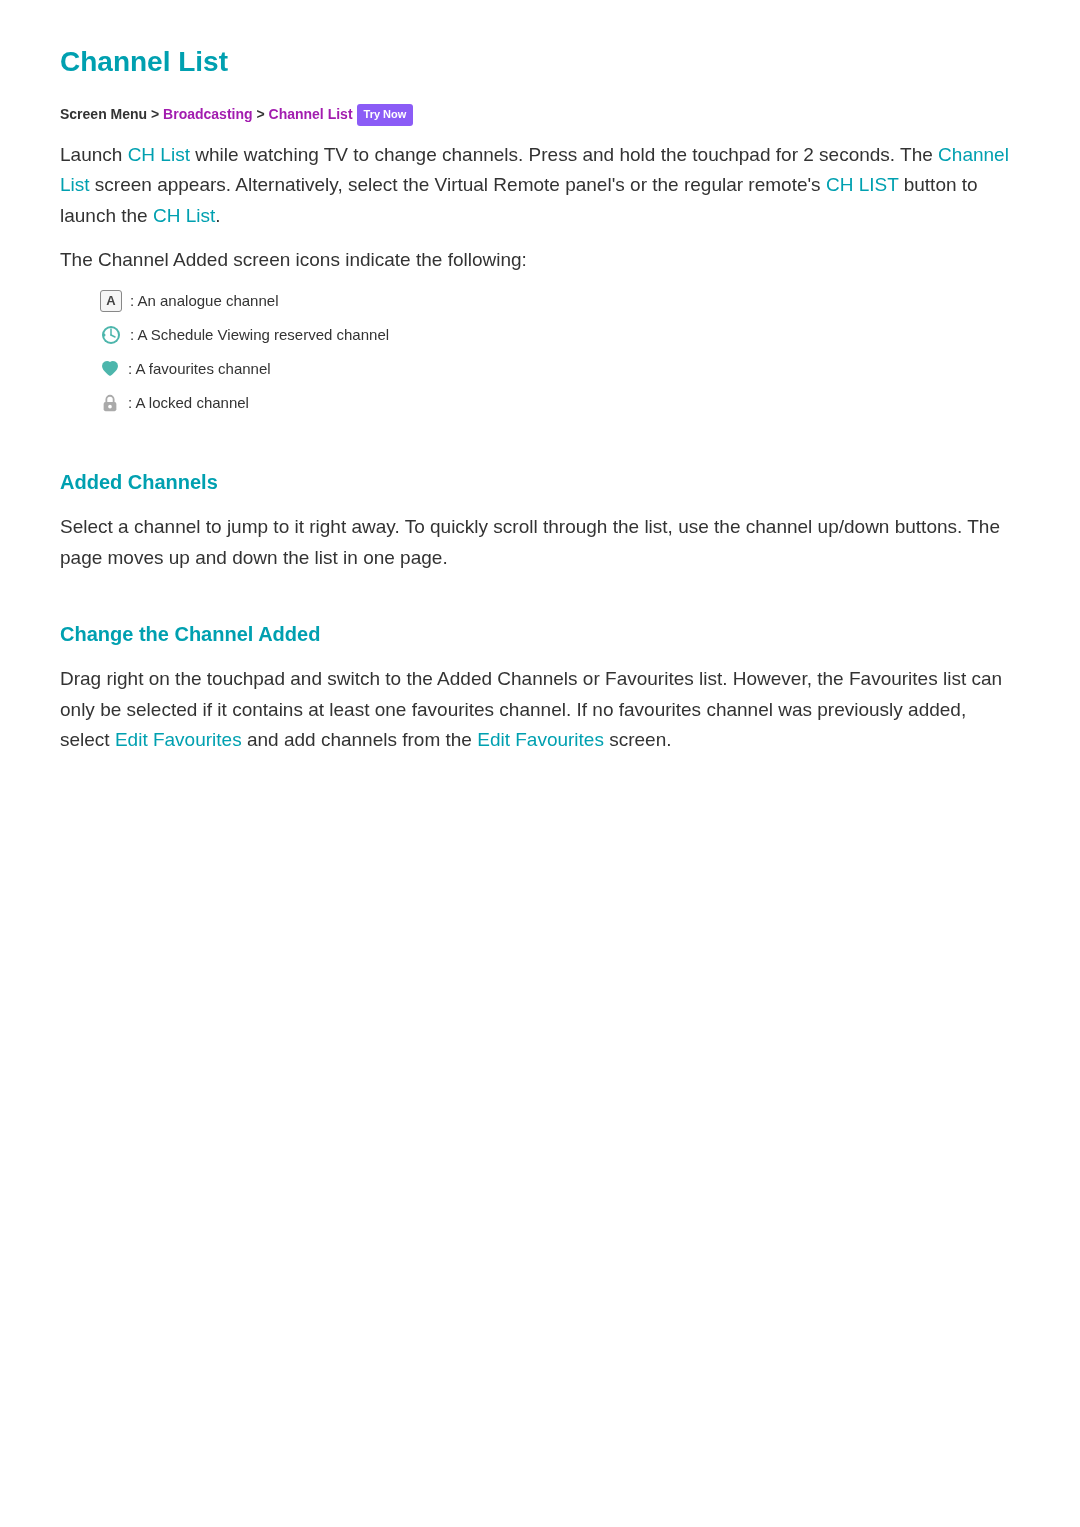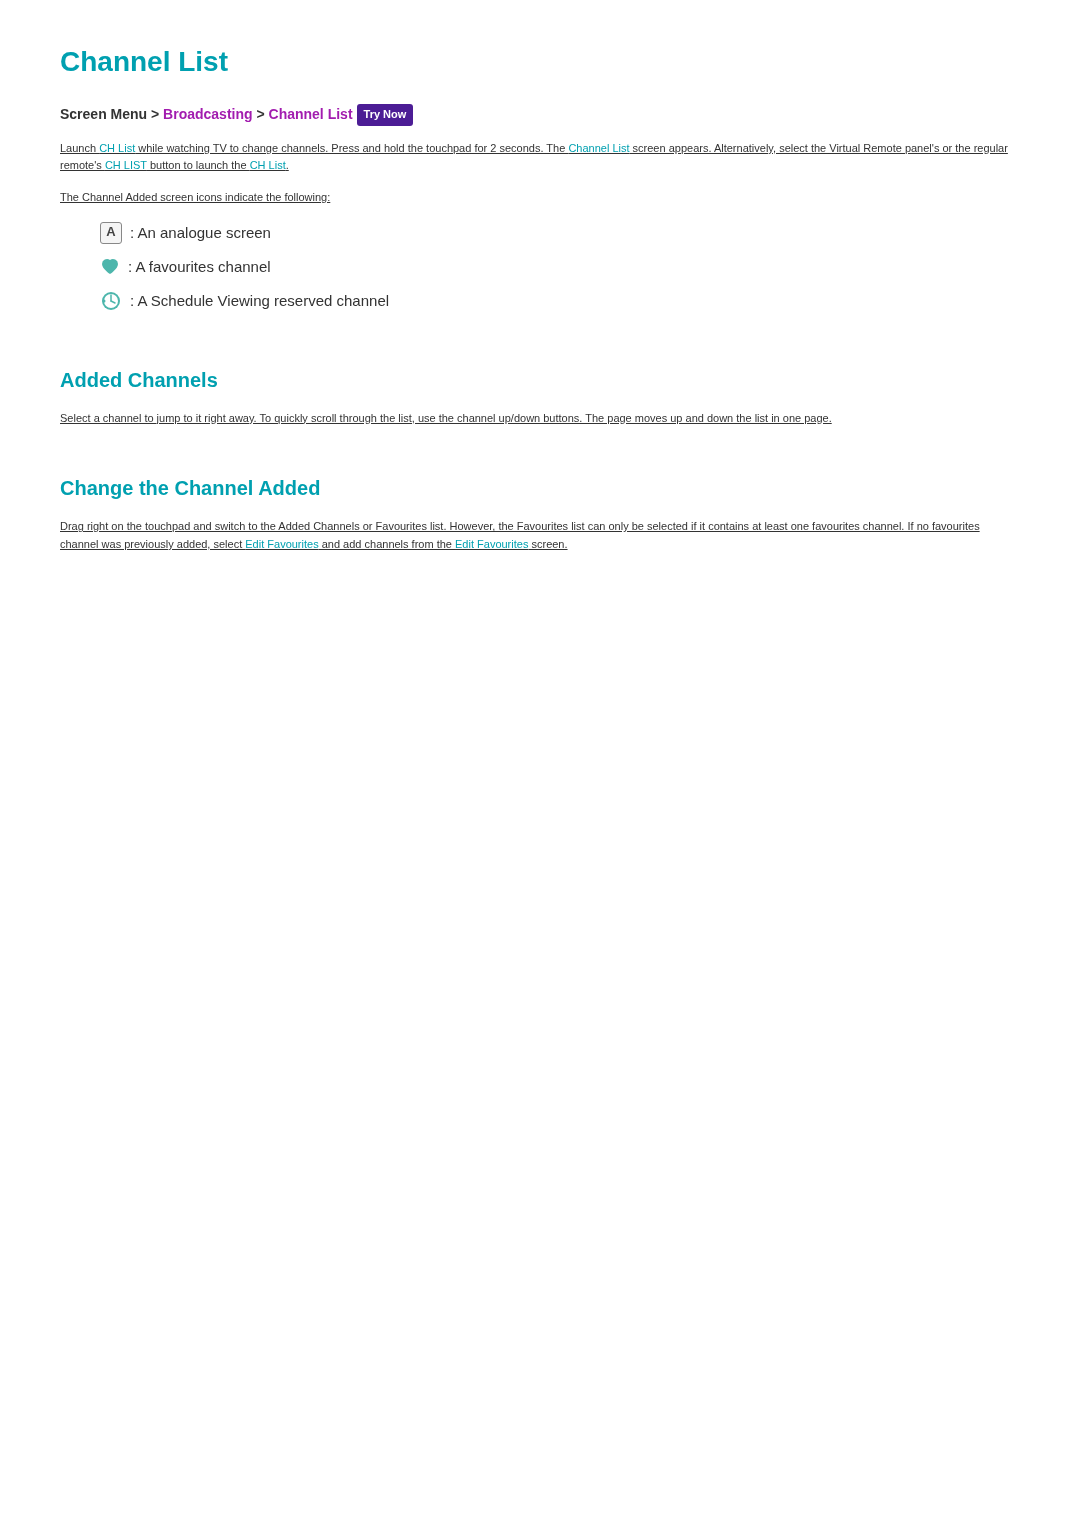--- a/index.html
+++ b/index.html
@@ -32,35 +32,34 @@
       margin-bottom: 14px;
     }
 
     .breadcrumb .link {
       color: #a21caf;
       text-decoration: none;
     }
 
     .try-now-badge {
       display: inline-block;
-      background-color: #4c1d95;
+      background-color: #8b5cf6;
       color: white;
       font-size: 11px;
       font-weight: bold;
       padding: 2px 7px;
       border-radius: 3px;
       margin-left: 4px;
       vertical-align: middle;
     }
 
     .body-text {
       margin-bottom: 14px;
-      font-size: 11px;
+      font-size: 19px;
       color: #333;
-      text-decoration: underline;
     }
 
     .link-inline {
       color: #00a0b0;
       text-decoration: none;
       font-weight: normal;
     }
 
     .icon-list {
       list-style: disc;
@@ -140,37 +139,45 @@
 
 <p class="body-text">
   <span>Launch </span><a class="link-inline" href="#">CH List</a><span> while watching TV to change channels. Press and hold the touchpad for 2 seconds. The </span><a class="link-inline" href="#">Channel List</a><span> screen appears. Alternatively, select the Virtual Remote panel's or the regular remote's </span><a class="link-inline" href="#">CH LIST</a><span> button to launch the </span><a class="link-inline" href="#">CH List</a><span>.</span>
 </p>
 
 <p class="body-text">The Channel Added screen icons indicate the following:</p>
 
 <ul class="icon-list">
   <li>
     <span class="icon-a">A</span>
-    <span>: An analogue screen</span>
-  </li>
-  <li>
-    <svg class="icon-heart" viewBox="0 0 20 20" xmlns="http://www.w3.org/2000/svg">
-      <path d="M10 17s-8-5.1-8-10a5 5 0 0 1 8-4 5 5 0 0 1 8 4c0 4.9-8 10-8 10z" fill="#4db6ac"></path>
-    </svg>
-    <span>: A favourites channel</span>
+    <span>: An analogue channel</span>
   </li>
   <li>
     <svg class="icon-clock" viewBox="0 0 22 22" xmlns="http://www.w3.org/2000/svg">
       <circle cx="11" cy="11" r="9" fill="#4db6ac"></circle>
       <circle cx="11" cy="11" r="7" fill="white"></circle>
       <line x1="11" y1="5" x2="11" y2="11" stroke="#4db6ac" stroke-width="1.5" stroke-linecap="round"></line>
       <line x1="11" y1="11" x2="15" y2="13" stroke="#4db6ac" stroke-width="1.5" stroke-linecap="round"></line>
       <circle cx="4" cy="11" r="1.5" fill="#4db6ac"></circle>
     </svg>
     <span>: A Schedule Viewing reserved channel</span>
+  </li>
+  <li>
+    <svg class="icon-heart" viewBox="0 0 20 20" xmlns="http://www.w3.org/2000/svg">
+      <path d="M10 17s-8-5.1-8-10a5 5 0 0 1 8-4 5 5 0 0 1 8 4c0 4.9-8 10-8 10z" fill="#4db6ac"></path>
+    </svg>
+    <span>: A favourites channel</span>
+  </li>
+  <li>
+    <svg class="icon-lock" viewBox="0 0 20 22" xmlns="http://www.w3.org/2000/svg">
+      <rect x="3" y="10" width="14" height="10" rx="2" fill="#aaa"></rect>
+      <path d="M6 10V7a4 4 0 0 1 8 0v3" fill="none" stroke="#aaa" stroke-width="2"></path>
+      <circle cx="10" cy="15" r="2" fill="white"></circle>
+    </svg>
+    <span>: A locked channel</span>
   </li>
 </ul>
 
 <div class="divider"></div>
 
 <h2 class="section-title">Added Channels</h2>
 <p class="body-text">Select a channel to jump to it right away. To quickly scroll through the list, use the channel up/down buttons. The page moves up and down the list in one page.</p>
 
 <div class="divider"></div>
 

